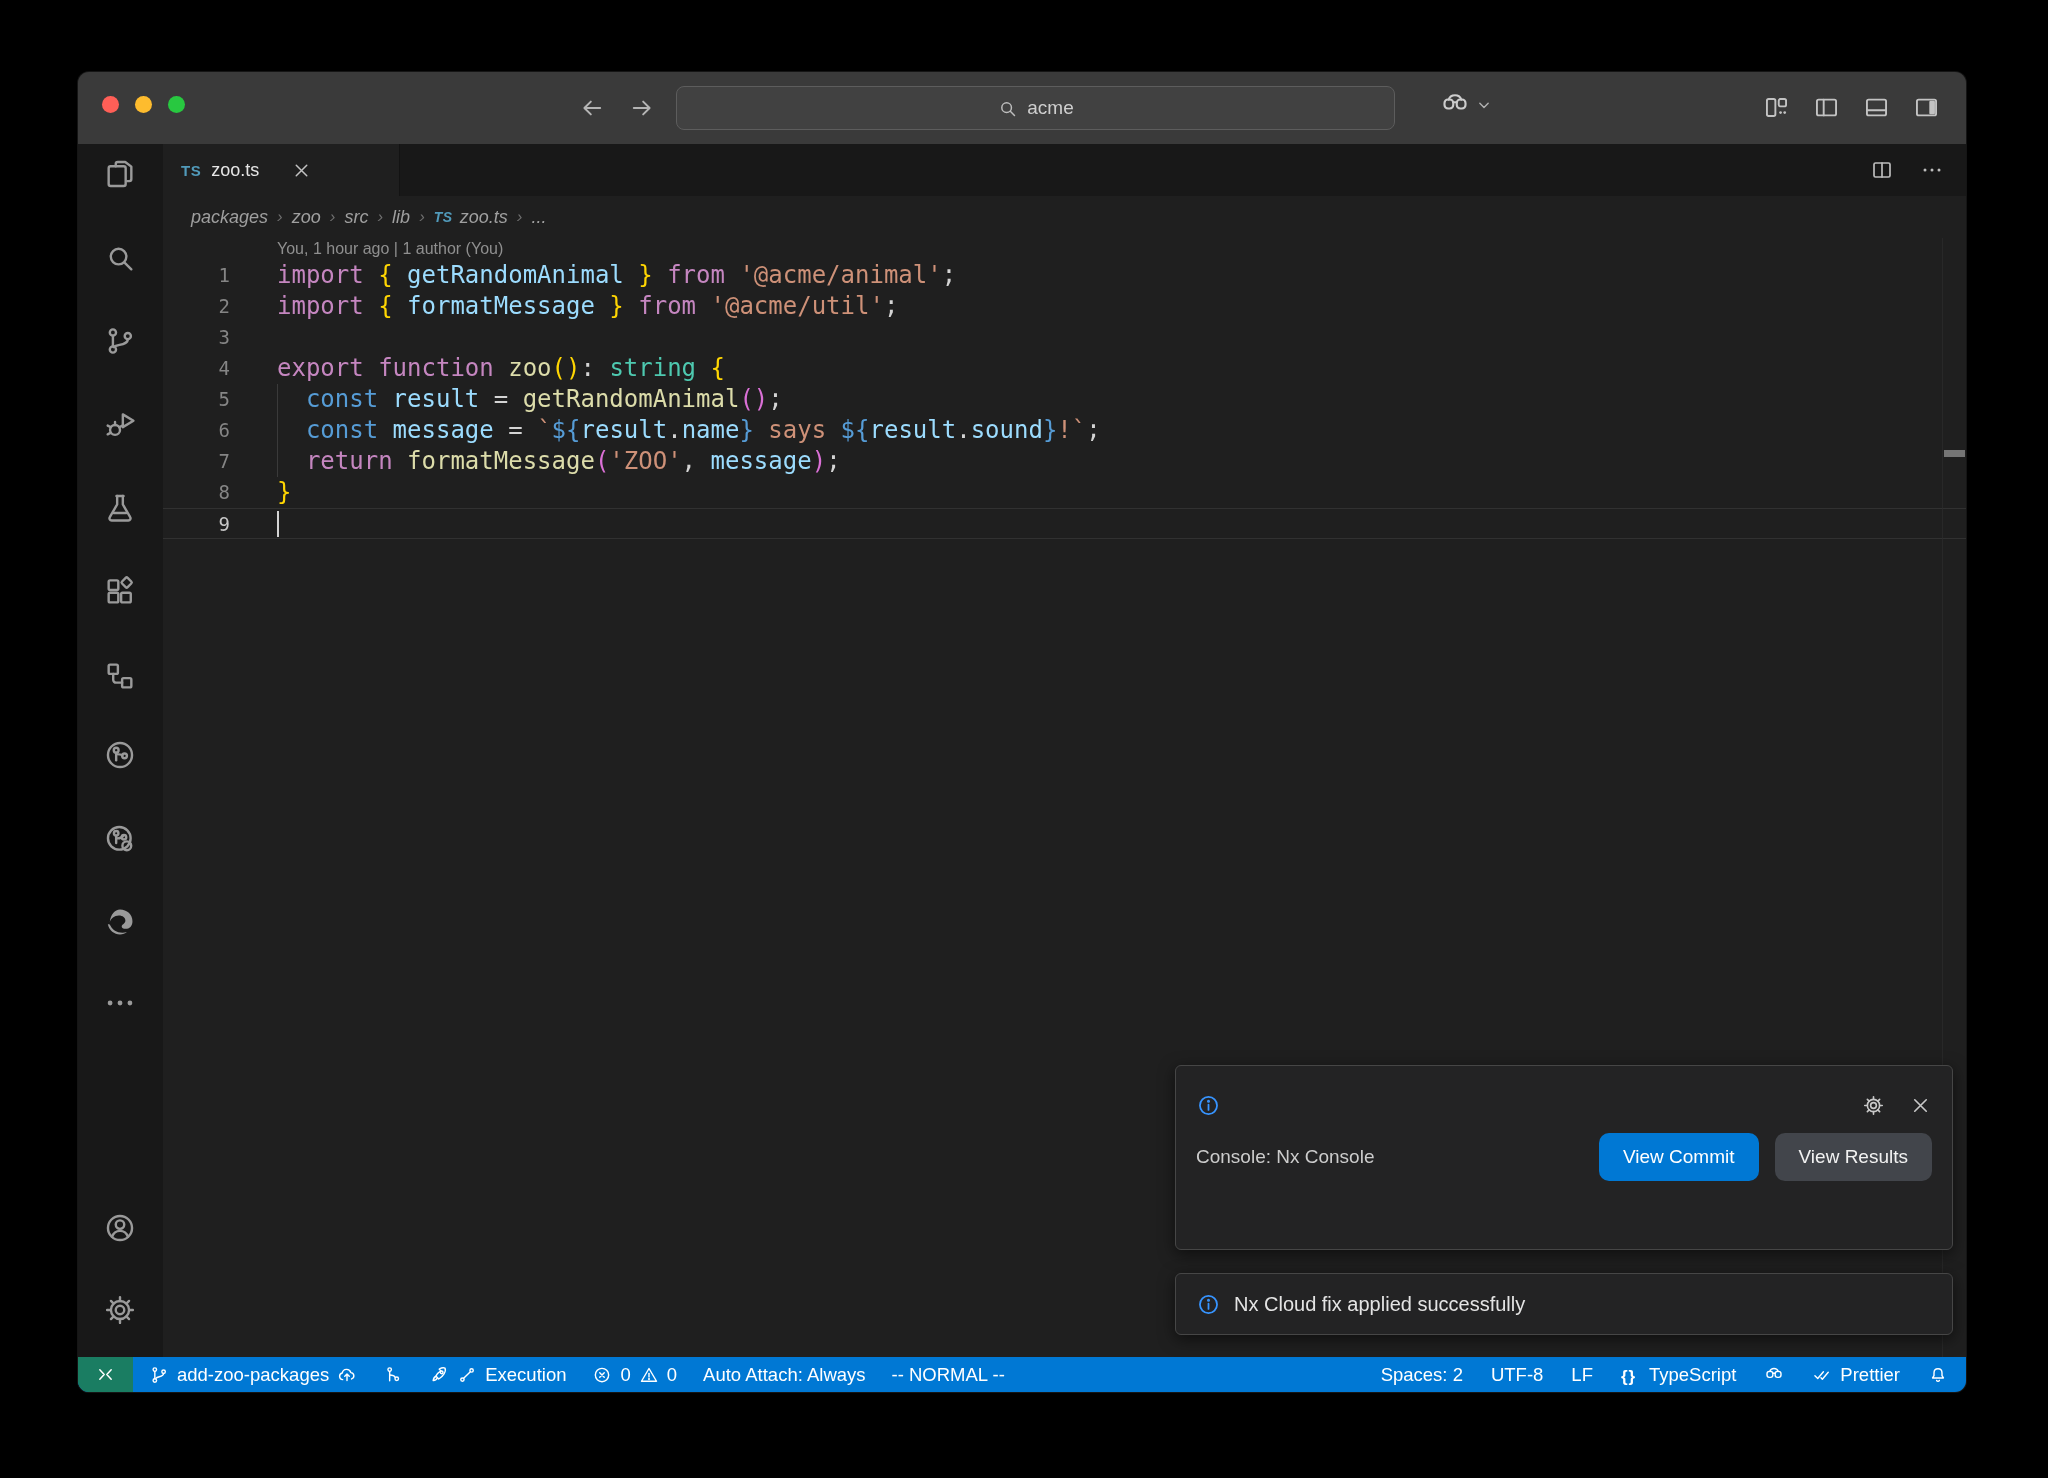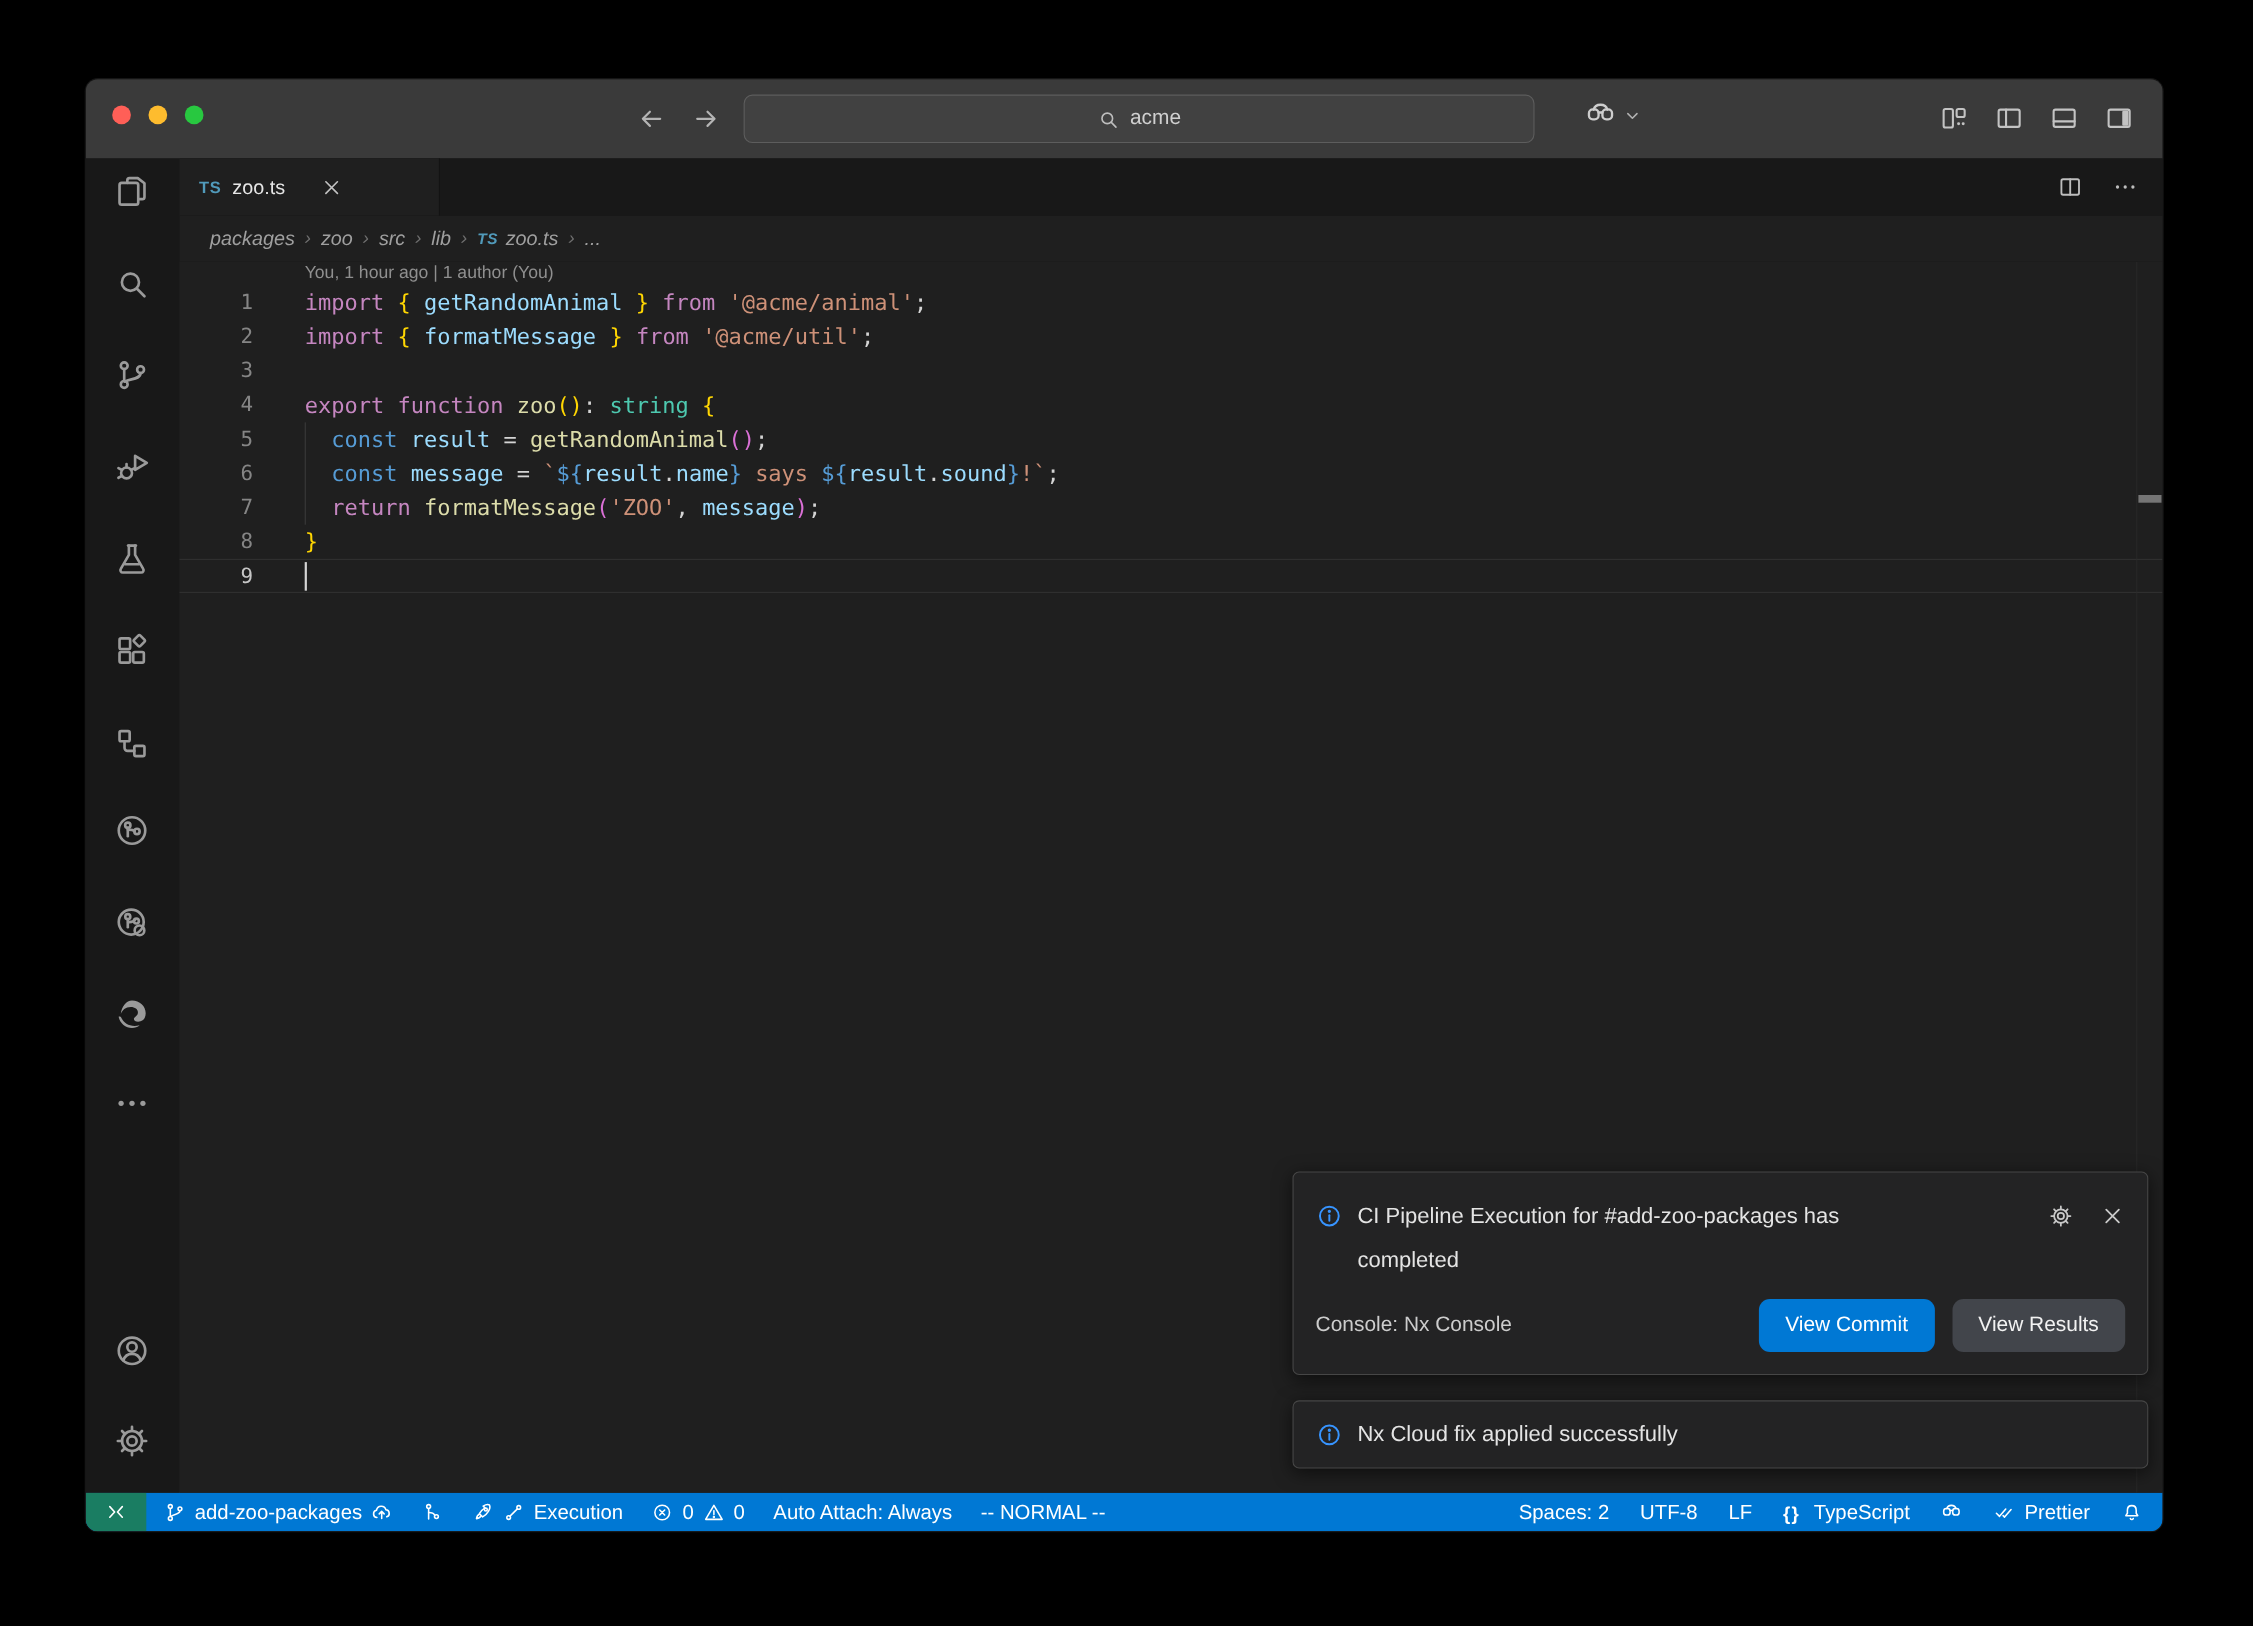--- a/index.html
+++ b/index.html
@@ -44,21 +44,21 @@
   .crumb-sep{color:#6f6f6f;font-size:17px;padding:0 5px;}
   .breadcrumbs .ts-badge{font-size:14px;}
   
   .editor{position:relative;flex:1;background:#1f1f1f;overflow:hidden;
     font-family:"DejaVu Sans Mono",monospace;}
   .blame-row{height:22px;line-height:22px;padding-left:114px;color:#8f8f8f;
     font-family:"Liberation Sans",sans-serif;font-size:16px;}
   .code-row{position:relative;height:31px;line-height:31px;white-space:pre;box-sizing:border-box;}
   .code-row .ln{display:inline-block;width:67px;text-align:right;color:#858585;font-size:19px;
     vertical-align:top;}
-  .code-row .code{display:inline-block;padding-left:47px;font-size:20px;vertical-align:top;}
+  .code-row .code{display:inline-block;padding-left:47px;font-size:24px;vertical-align:top;}
   .code-row.current{border-top:1px solid #313131;border-bottom:1px solid #313131;}
   .code-row.current .ln{color:#c6c6c6;}
   .cursor{position:absolute;left:114px;top:2px;width:2px;height:26px;background:#d4d4d4;}
   .t-kw{color:#C586C0;} .t-kwc{color:#569CD6;} .t-var{color:#9CDCFE;} .t-fn{color:#DCDCAA;}
   .t-str{color:#CE9178;} .t-typ{color:#4EC9B0;} .t-b1{color:#FFD602;} .t-b2{color:#DA70D6;}
   .t-esc{color:#569CD6;} .t-fg{color:#D4D4D4;}
   .indent-guide{position:absolute;left:114px;top:146px;height:93px;border-left:1px solid #3a3a3a;}
   .scroll-edge{position:absolute;right:23px;top:0;bottom:0;width:1px;background:#2c2c2c;opacity:.7;}
   .ruler-mark{position:absolute;right:1px;top:212px;width:21px;height:7px;background:#757575;}
   
@@ -347,21 +347,20 @@
       </div>
     </div>
 
     <div class="toast toast1">
       <div class="toast-head">
         <span class="info-ico"><svg viewBox="0 0 24 24" fill="none" stroke="currentColor" stroke-width="1.7" stroke-linecap="round" stroke-linejoin="round">
               <circle cx="12" cy="12" r="8.2"></circle>
               <path d="M12 11.2v5"></path>
               <circle cx="12" cy="7.9" r="0.6" fill="currentColor"></circle>
             </svg></span>
-        <div class="toast-msg">CI Pipeline Execution for #add-zoo-packages has completed</div>
         <div class="toast-tools">
           <span class="ibtn">
               <svg viewBox="0 0 24 24" fill="none" stroke="currentColor" stroke-width="1.7" stroke-linecap="round" stroke-linejoin="round">
                 <circle cx="12" cy="12" r="3"></circle>
                 <circle cx="12" cy="12" r="6.4"></circle>
                 <path d="M12 2.9v2.7M12 18.4v2.7M2.9 12h2.7M18.4 12h2.7M5.6 5.6l1.9 1.9M16.5 16.5l1.9 1.9M18.4 5.6l-1.9 1.9M7.5 16.5l-1.9 1.9"></path>
               </svg>
             </span>
           <span class="ibtn">
               <svg viewBox="0 0 24 24" fill="none" stroke="currentColor" stroke-width="1.7" stroke-linecap="round" stroke-linejoin="round">

